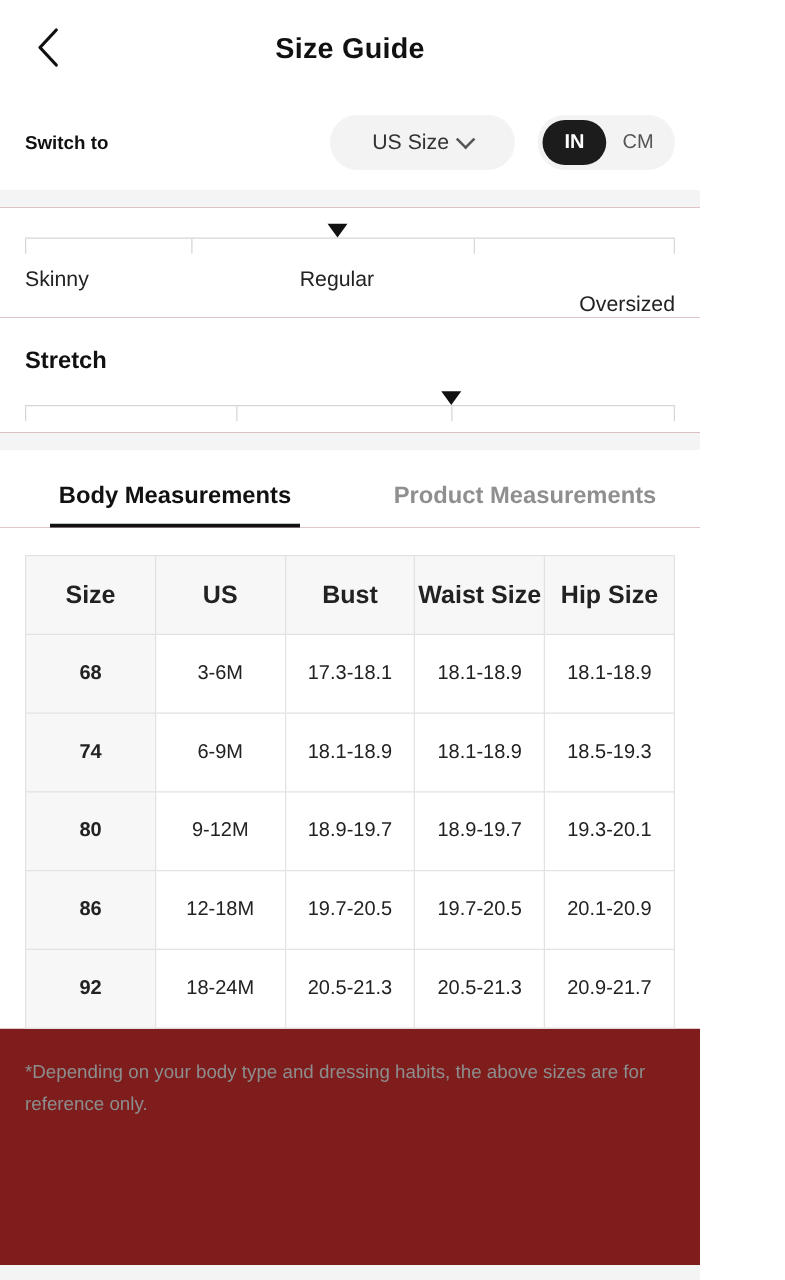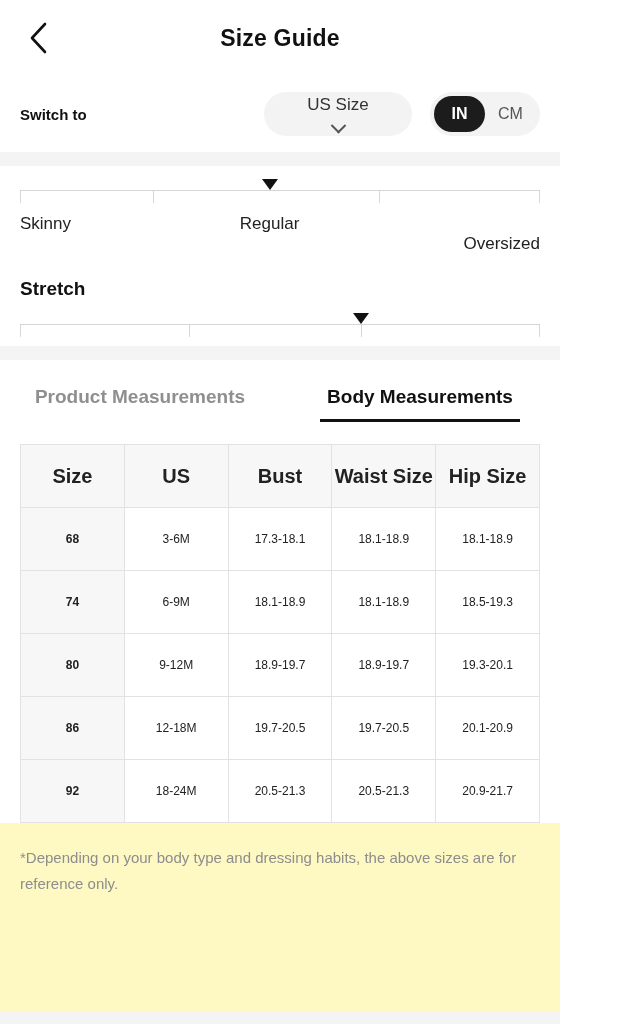--- a/index.html
+++ b/index.html
@@ -8,21 +8,21 @@
     height: 1024px;
     background: #ffffff;
     font-family: "Liberation Sans", sans-serif;
     color: #1a1a1a;
     overflow: hidden;
   }
   .screen {
     width: 560px;
     height: 1024px;
     position: relative;
-    background: #fef9c3;
+    background: #7f1d1d;
   }
 
   
   .header {
     height: 76px;
     display: flex;
     align-items: center;
     position: relative;
     background: #ffffff;
   }
@@ -71,21 +71,20 @@
     height: 44px;
     border-radius: 22px;
     background: #f3f3f3;
     display: flex;
     align-items: center;
     justify-content: center;
     gap: 8px;
     font-size: 17px;
     color: #333;
     cursor: pointer;
-    flex-direction: column;
   }
   .chev {
     width: 11px; height: 11px;
     border-right: 2px solid #555;
     border-bottom: 2px solid #555;
     transform: rotate(45deg) translate(-2px,-2px);
   }
   .unit-toggle {
     width: 110px;
     height: 44px;
@@ -198,21 +197,21 @@
   }
   table {
     width: 100%;
     border-collapse: collapse;
     table-layout: fixed;
   }
   th, td {
     border: 1px solid #e2e2e2;
     height: 63px;
     text-align: center;
-    font-size: 12px;
+    font-size: 16px;
     color: #222;
   }
   th {
     background: #f7f7f7;
     font-weight: bold;
     font-size: 20px;
   }
   td.size-col {
     background: #f7f7f7;
     font-weight: bold;
@@ -291,22 +290,22 @@
       <div class="tick" style="left:32.5%;"></div>
       <div class="tick" style="left:65.5%;"></div>
       <div class="tick" style="right:0;"></div>
       <div class="marker" style="left:65.5%;"></div>
     </div>
   </div>
 
   <div class="sep"></div>
 
   <div class="tabs">
+    <div class="tab active">Body Measurements</div>
     <div class="tab">Product Measurements</div>
-    <div class="tab active">Body Measurements</div>
   </div>
 
   <div class="table-wrap">
     <table>
       <colgroup>
         <col class="c0">
           <col class="c1">
           <col class="c2">
           <col class="c3">
           <col class="c4">

